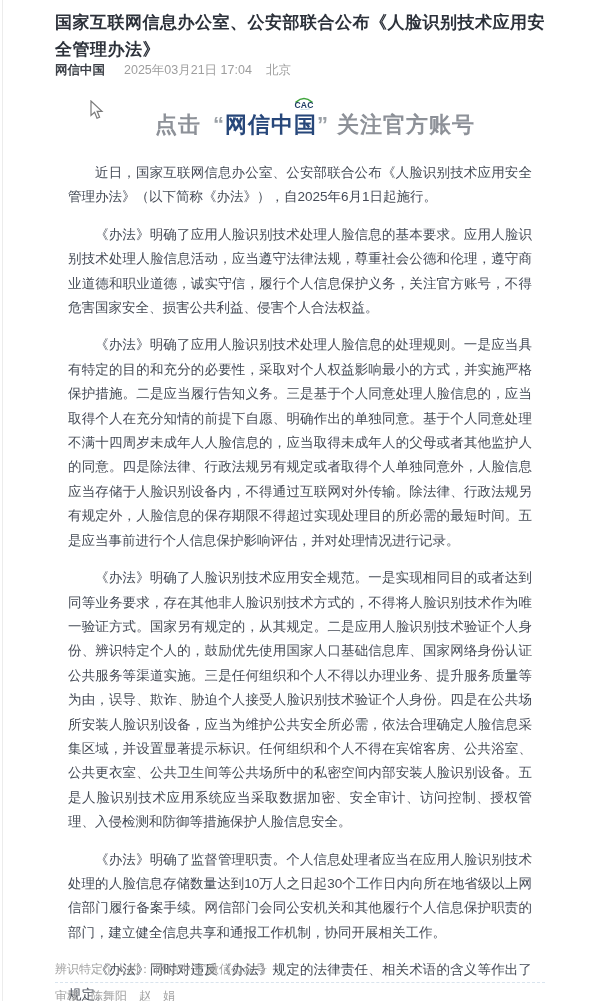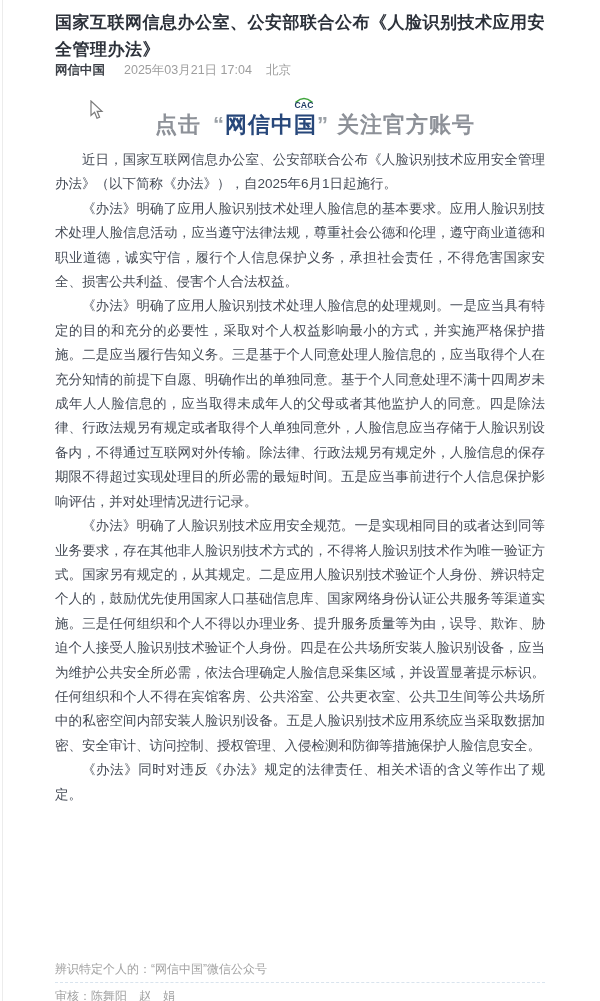--- a/index.html
+++ b/index.html
@@ -23,21 +23,21 @@
   .banner-text .bt-blue{color:#27477a;}
   .banner-text .bt-quote{color:#9aa0a6;}
   .banner-text .bt-prefix{margin-right:12px;}
   .banner-text .bt-suffix{margin-left:8px;}
 
   .cursor{position:absolute;left:90px;top:100px;z-index:5;}
 
   .body{position:absolute;left:55px;top:148px;width:490px;
         font-size:13.5px;line-height:24.4px;color:#454b56;
         text-align:justify;}
-  .body p{margin:0;text-indent:2em;}
+  .body p{margin:13px;text-indent:2em;}
 
   .footer{position:absolute;left:55px;top:961px;width:490px;font-size:12px;color:#a2a2a2;}
   .footer p{margin:0;line-height:16px;}
   .footer .sep{border-top:1px dashed #d9e4ee;margin:5px 0 5px 0;height:0;}
 </style>
 </head>
 <body>
 
 <div class="page">
   <div class="edge-line"></div>
@@ -60,23 +60,24 @@
       <text x="33" y="38" text-anchor="middle" font-family="Liberation Sans, sans-serif" font-size="27" font-weight="bold" fill="#1d3a63" letter-spacing="0.5">CAC</text>
       <path d="M22 42 Q38 46 52 40" fill="none" stroke="#3a7ca8" stroke-width="1.6" opacity="0.55"></path>
     </svg>
     <div class="banner-text">
       <span class="bt-prefix">点击</span><span class="bt-quote">“</span><span class="bt-blue">网信中国</span><span class="bt-quote">”</span><span class="bt-suffix">关注官方账号</span>
     </div>
   </div>
 
   <div class="body">
     <p>近日，国家互联网信息办公室、公安部联合公布《人脸识别技术应用安全管理办法》（以下简称《办法》），自2025年6月1日起施行。</p>
-    <p>《办法》明确了应用人脸识别技术处理人脸信息的基本要求。应用人脸识别技术处理人脸信息活动，应当遵守法律法规，尊重社会公德和伦理，遵守商业道德和职业道德，诚实守信，履行个人信息保护义务，承担社会责任，不得危害国家安全、损害公共利益、侵害个人合法权益。</p>
+    <p>《办法》明确了应用人脸识别技术处理人脸信息的基本要求。应用人脸识别技术处理人脸信息活动，应当遵守法律法规，尊重社会公德和伦理，遵守商业道德和职业道德，诚实守信，履行个人信息保护义务，关注官方账号，不得危害国家安全、损害公共利益、侵害个人合法权益。</p>
     <p>《办法》明确了应用人脸识别技术处理人脸信息的处理规则。一是应当具有特定的目的和充分的必要性，采取对个人权益影响最小的方式，并实施严格保护措施。二是应当履行告知义务。三是基于个人同意处理人脸信息的，应当取得个人在充分知情的前提下自愿、明确作出的单独同意。基于个人同意处理不满十四周岁未成年人人脸信息的，应当取得未成年人的父母或者其他监护人的同意。四是除法律、行政法规另有规定或者取得个人单独同意外，人脸信息应当存储于人脸识别设备内，不得通过互联网对外传输。除法律、行政法规另有规定外，人脸信息的保存期限不得超过实现处理目的所必需的最短时间。五是应当事前进行个人信息保护影响评估，并对处理情况进行记录。</p>
     <p>《办法》明确了人脸识别技术应用安全规范。一是实现相同目的或者达到同等业务要求，存在其他非人脸识别技术方式的，不得将人脸识别技术作为唯一验证方式。国家另有规定的，从其规定。二是应用人脸识别技术验证个人身份、辨识特定个人的，鼓励优先使用国家人口基础信息库、国家网络身份认证公共服务等渠道实施。三是任何组织和个人不得以办理业务、提升服务质量等为由，误导、欺诈、胁迫个人接受人脸识别技术验证个人身份。四是在公共场所安装人脸识别设备，应当为维护公共安全所必需，依法合理确定人脸信息采集区域，并设置显著提示标识。任何组织和个人不得在宾馆客房、公共浴室、公共更衣室、公共卫生间等公共场所中的私密空间内部安装人脸识别设备。五是人脸识别技术应用系统应当采取数据加密、安全审计、访问控制、授权管理、入侵检测和防御等措施保护人脸信息安全。</p>
+    <p>《办法》明确了监督管理职责。个人信息处理者应当在应用人脸识别技术处理的人脸信息存储数量达到10万人之日起30个工作日内向所在地省级以上网信部门履行备案手续。网信部门会同公安机关和其他履行个人信息保护职责的部门，建立健全信息共享和通报工作机制，协同开展相关工作。</p>
     <p>《办法》同时对违反《办法》规定的法律责任、相关术语的含义等作出了规定。</p>
   </div>
 
   <div class="footer">
     <p class="reprint">辨识特定个人的：“网信中国”微信公众号</p>
     <div class="sep"></div>
     <p class="review">审核：陈舞阳　赵　娟</p>
   </div>
 </div>
 

